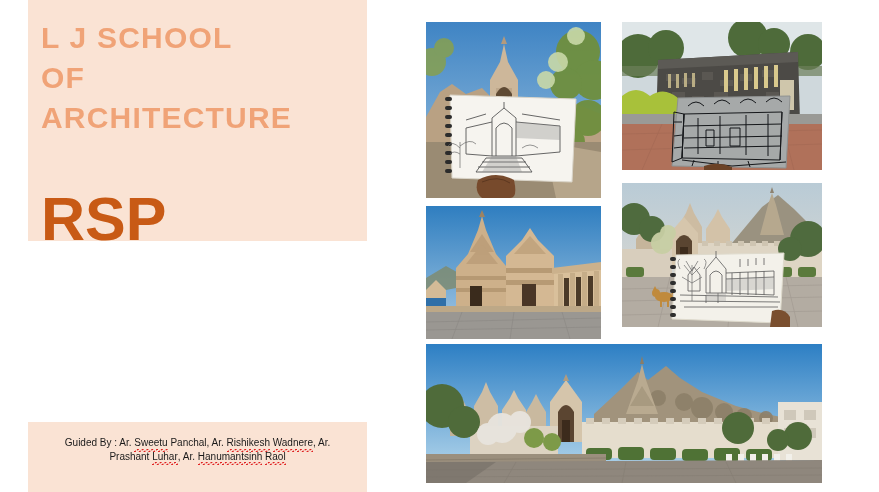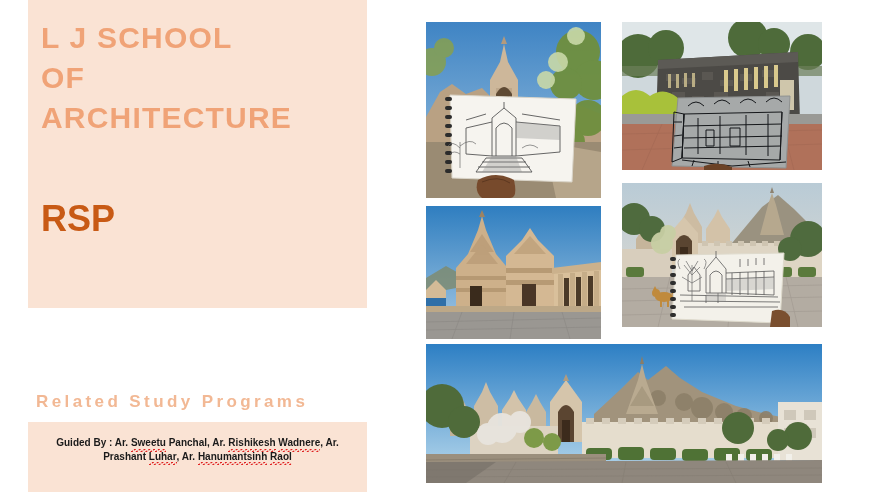--- a/index.html
+++ b/index.html
@@ -18,38 +18,38 @@
   
   #left-panel {
     position: absolute;
     left: 0; top: 0;
     width: 380px; height: 492px;
     background: #ffffff;
   }
   #title-card {
     position: absolute;
     left: 28px; top: 0;
-    width: 339px; height: 308px;
+    width: 339px; height: 241px;
     background: #FAE3D4;
   }
   #school-title {
     position: absolute;
     left: 13px; top: 18px;
     width: 320px;
     font-size: 30px;
     font-weight: 700;
     line-height: 40px;
     letter-spacing: 1.2px;
     color: #F0A377;
     white-space: pre-line;
   }
   #rsp-title {
     position: absolute;
     left: 13px; top: 193px;
-    font-size: 36px;
+    font-size: 61px;
     font-weight: 700;
     letter-spacing: 0px;
     color: #C85A15;
     line-height: 52px;
   }
   #location-line {
     position: absolute;
     left: 33px; top: 264px;
     font-size: 22px;
     font-weight: 700;
@@ -95,21 +95,21 @@
     left: 28px; top: 422px;
     width: 339px; height: 70px;
     background: #FAE3D4;
   }
   #guided-text {
     position: absolute;
     left: 0; top: 15px;
     width: 100%;
     text-align: center;
     font-size: 10px;
-    font-weight: 700;
+    font-weight: 400;
     line-height: 12.5px;
     color: #1a1a1a;
     padding: 0 16px;
     box-sizing: border-box;
   }
 
   
   #right-panel {
     position: absolute;
     left: 420px; top: 0;
@@ -145,21 +145,20 @@
 <div id="left-panel">
 
   <div id="title-card">
     <div id="school-title">L J SCHOOL
 OF
 ARCHITECTURE</div>
     <div id="rsp-title">RSP</div>
   </div>
 
 
-  <div id="rsp-section-label">Related Study Programs</div>
 
   <div id="guided-box">
     <div id="guided-text">Guided By : Ar. <span class="squiggle squiggle-sm">Sweetu</span> Panchal, Ar. <span class="squiggle squiggle-sm">Rishikesh</span> <span class="squiggle squiggle-sm">Wadnere</span>, Ar. Prashant <span class="squiggle squiggle-sm">Luhar</span>, Ar. <span class="squiggle squiggle-sm">Hanumantsinh</span> <span class="squiggle squiggle-sm">Raol</span></div>
   </div>
 
 </div>
 
 <div id="right-panel">
 
 

